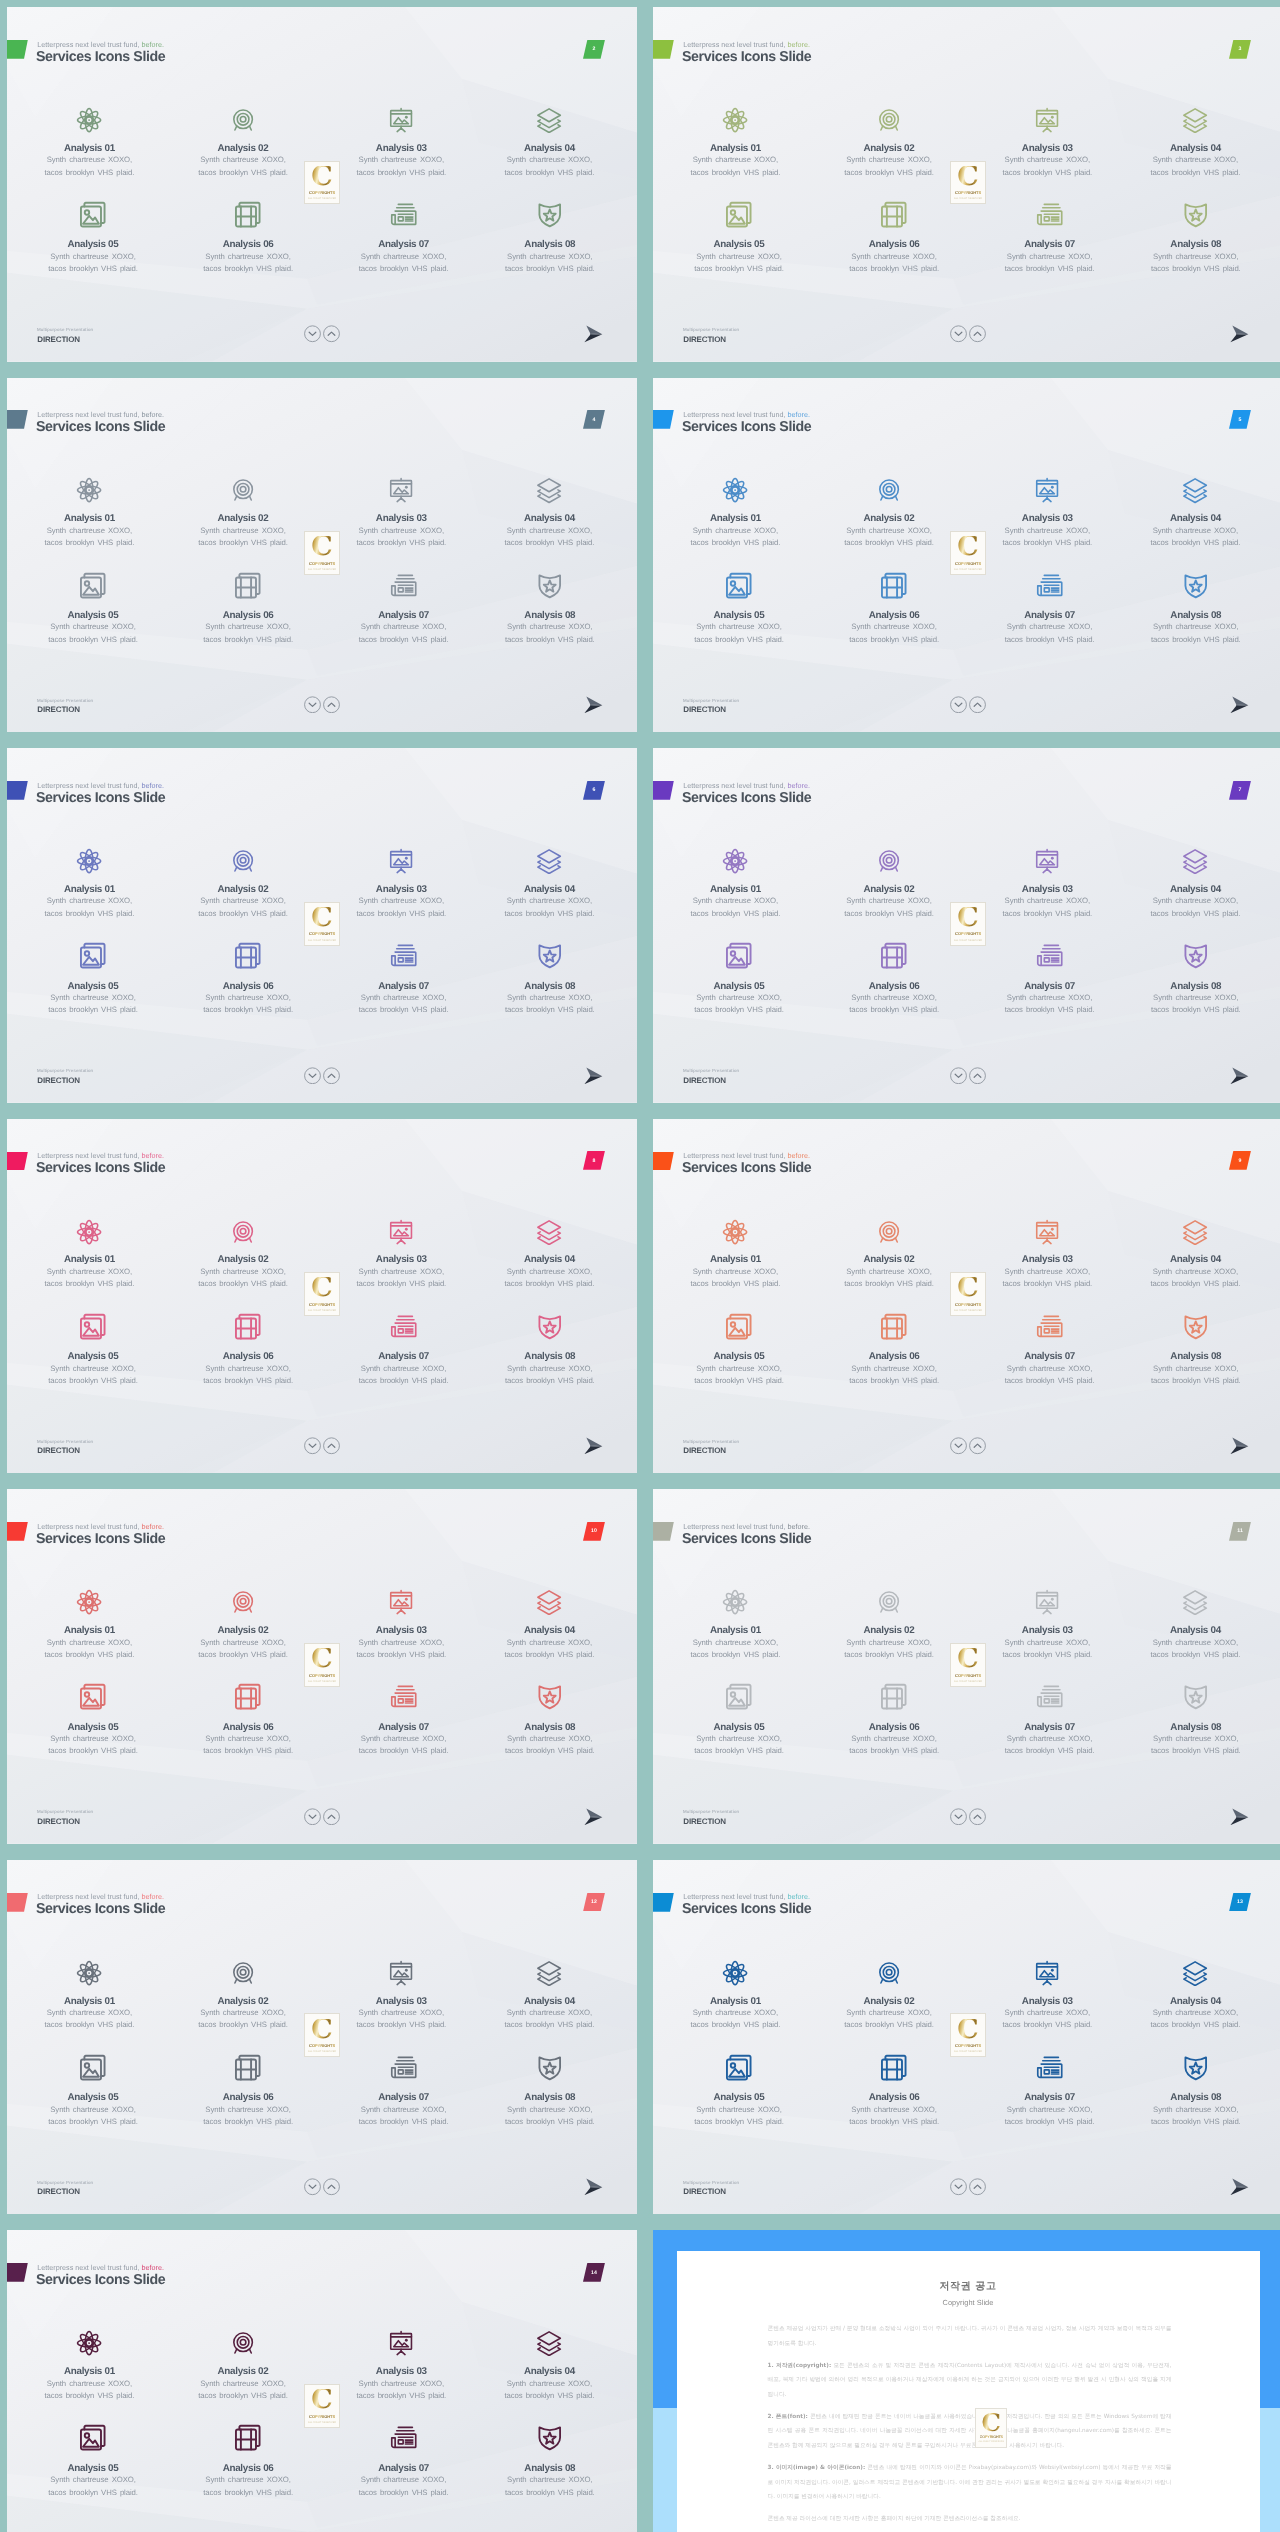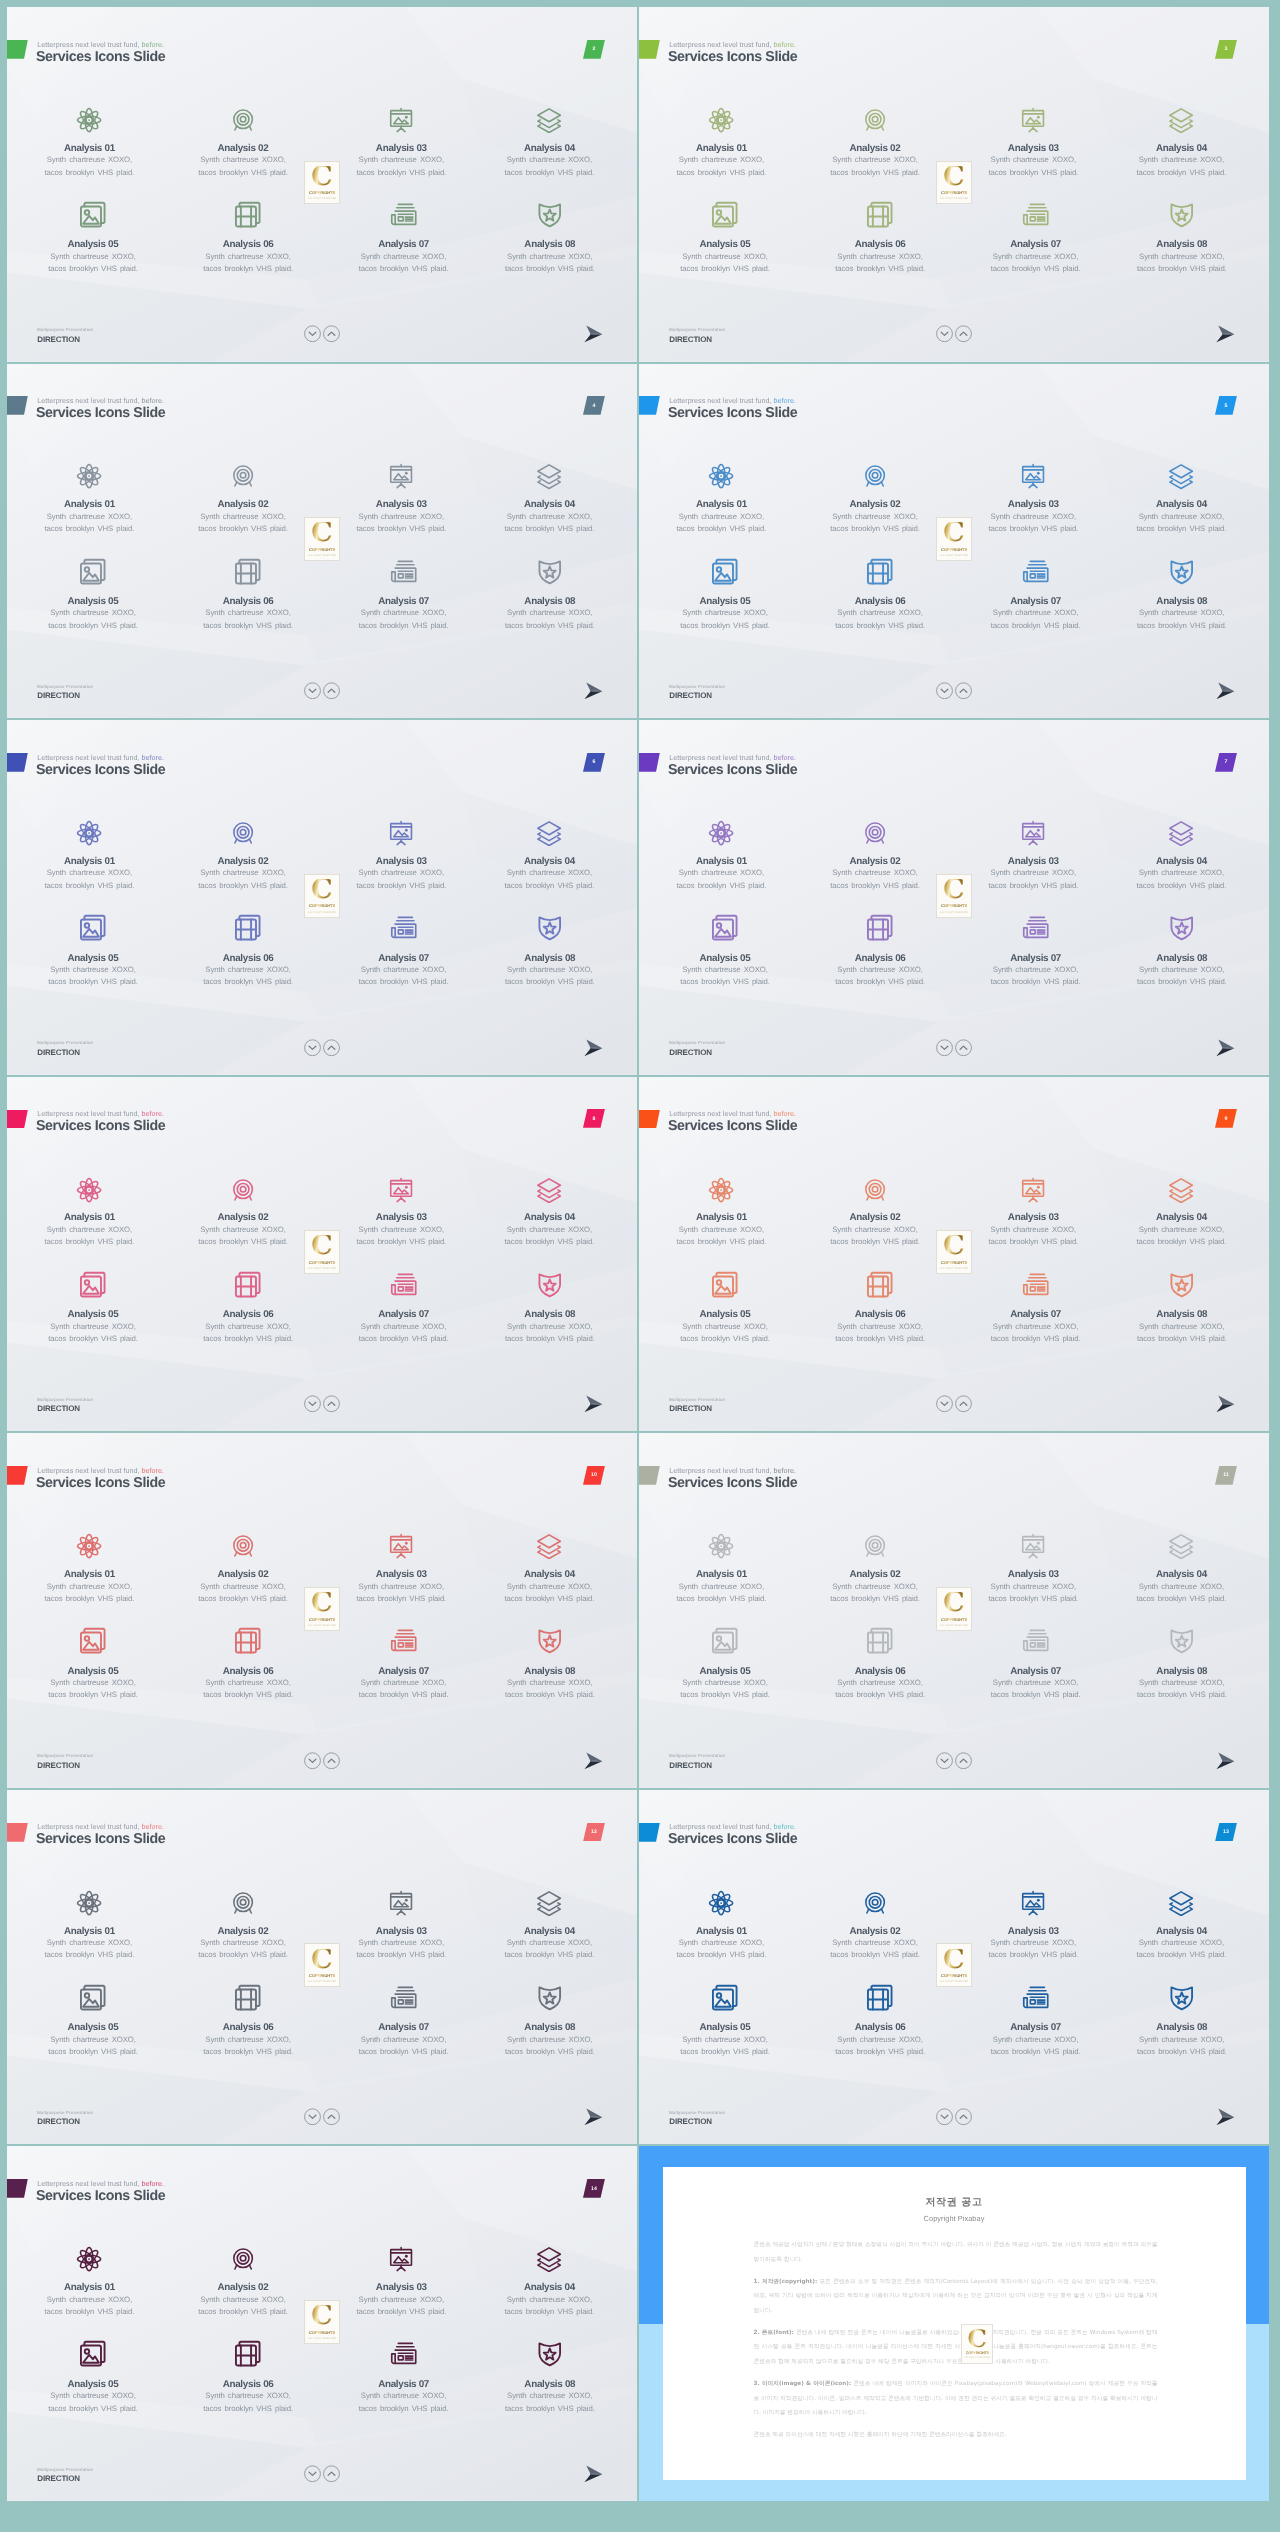--- a/index.html
+++ b/index.html
@@ -2,21 +2,21 @@
 <html><head>
 <meta charset="utf-8">
 <style>
   html,body{margin:0;padding:0;}
   body{width:1280px;height:2532px;overflow:hidden;background:#97c4c0;
        font-family:"Liberation Sans",sans-serif;
        -webkit-font-smoothing:antialiased;text-rendering:geometricPrecision;}
   .deck{position:absolute;left:0;top:0;width:1280px;height:2532px;
         display:grid;grid-template-columns:630px 630px;
         grid-template-rows:repeat(7,354.571px);
-        gap:2px;padding:7px;box-sizing:border-box;}
+        gap:16px;padding:7px;box-sizing:border-box;}
   .slide{position:relative;overflow:hidden;background:#eceff2;}
   .bgfx{position:absolute;inset:0;pointer-events:none;}
   .bgfx svg{width:100%;height:100%;display:block;}
 
   .hdr-mark{position:absolute;left:0px;top:32.9px;width:20.8px;height:18.8px;}
   .hdr-mark svg{display:block;width:100%;height:100%;}
   .kicker{position:absolute;left:30.3px;top:32.5px;font-size:7.2px;color:#949ca6;
           line-height:9px;white-space:nowrap;}
   .kicker b{font-weight:normal;}
   .ttl{position:absolute;left:29.0px;top:40.6px;font-size:14.2px;font-weight:bold;color:#4b535c;
@@ -2233,21 +2233,21 @@
             <polygon points="6.1,8.3 18.3,9.2 6.1,9.9" fill="#434c5a"></polygon>
           </svg>
         </div>
       </footer>
     </section>
 <section class="slide">
       <div class="cpr">
         <div class="bandbot"></div>
         <div class="sheet">
           <h3>저작권 공고</h3>
-          <h5>Copyright Pixabay</h5>
+          <h5>Copyright Slide</h5>
           <div class="body">
             <p>콘텐츠 제공업 사업자가 판매 / 분양 형태로 소정방식 사업이 되어 주시기 바랍니다. 귀사가 이 콘텐츠 제공업 사업자, 정보 사업자 계약과 보증이 목적과 의무를 명기하도록 합니다.</p>
             <p><b>1. 저작권(copyright):</b> <span>모든 콘텐츠의 소유 및 저작권은 콘텐츠 제작자(Contents Layout)에 제작사에서 있습니다. 사전 승낙 없이 상업적 이용, 무단전재, 배포, 복제 기타 방법에 의하여 영리 목적으로 이용하거나 제삼자에게 이용하게 하는 것은 금지되어 있으며 이러한 무단 행위 발견 시 민형사 상의 책임을 지게 됩니다.</span></p>
             <p><b>2. 폰트(font):</b> <span>콘텐츠 내에 탑재된 한글 폰트는 네이버 나눔글꼴로 사용하였습니다. 네이버 저작권입니다. 한글 외의 모든 폰트는 Windows System에 탑재된 시스템 공용 폰트 저작권입니다. 네이버 나눔글꼴 라이선스에 대한 자세한 사항은 네이버 나눔글꼴 홈페이지(hangeul.naver.com)를 참조하세요. 폰트는 콘텐츠와 함께 제공되지 않으므로 필요하실 경우 해당 폰트를 구입하시거나 무료폰트 범위에서 사용하시기 바랍니다.</span></p>
             <p><b>3. 이미지(image) &amp; 아이콘(icon):</b> <span>콘텐츠 내에 탑재된 이미지와 아이콘은 Pixabay(pixabay.com)와 Websiyl(websiyl.com) 등에서 제공한 무료 저작물로 이미지 저작권입니다. 아이콘, 일러스트 제작되고 콘텐츠에 기반합니다. 이에 관한 권리는 귀사가 별도로 확인하고 필요하실 경우 자사를 확보하시기 바랍니다. 이미지를 변경하여 사용하시기 바랍니다.</span></p>
             <p><span>콘텐츠 제공 라이선스에 대한 자세한 사항은 홈페이지 하단에 기재한 콘텐츠라이선스를 참조하세요.</span></p>
           </div>
           <div class="wmk2">
             <div class="c">C</div>
             <div class="w1">COPYRIGHTS</div>

